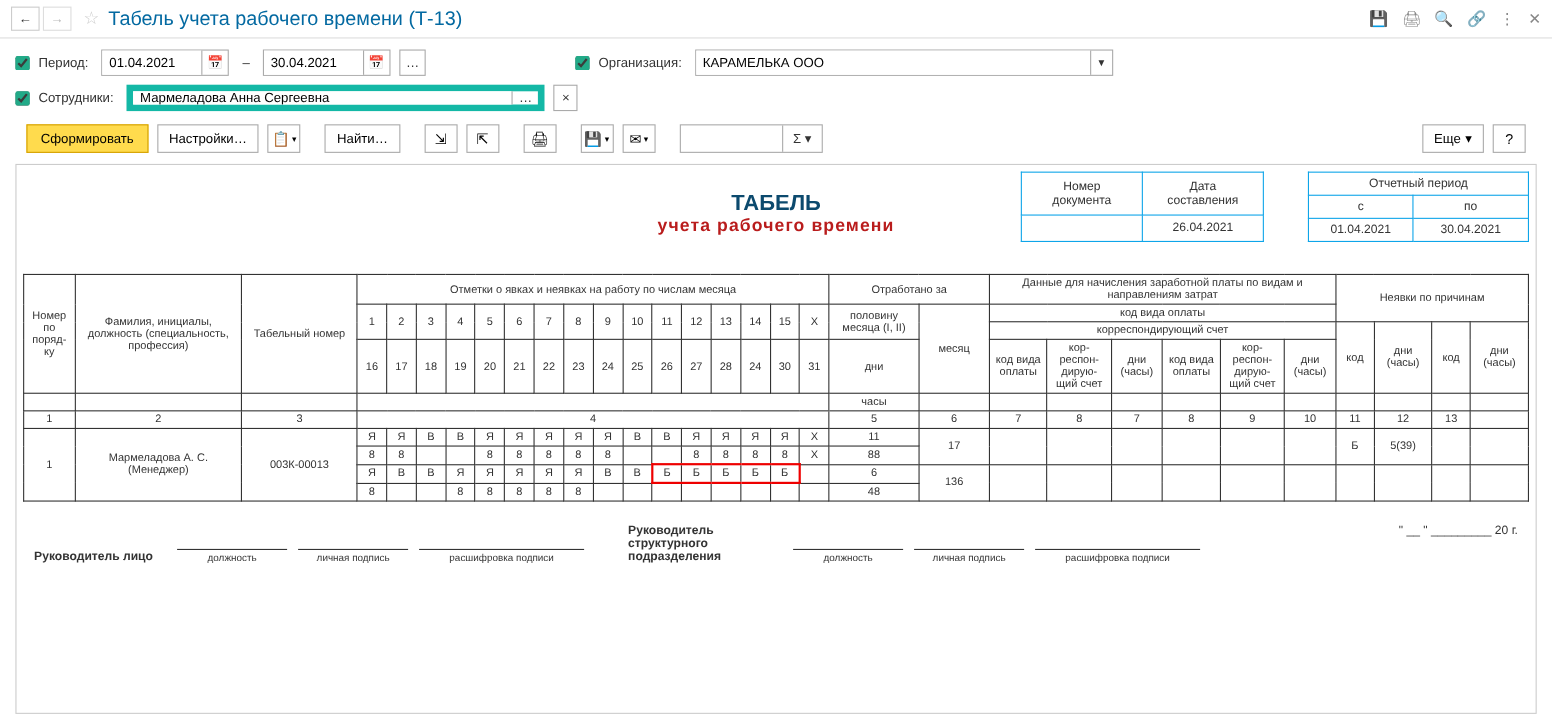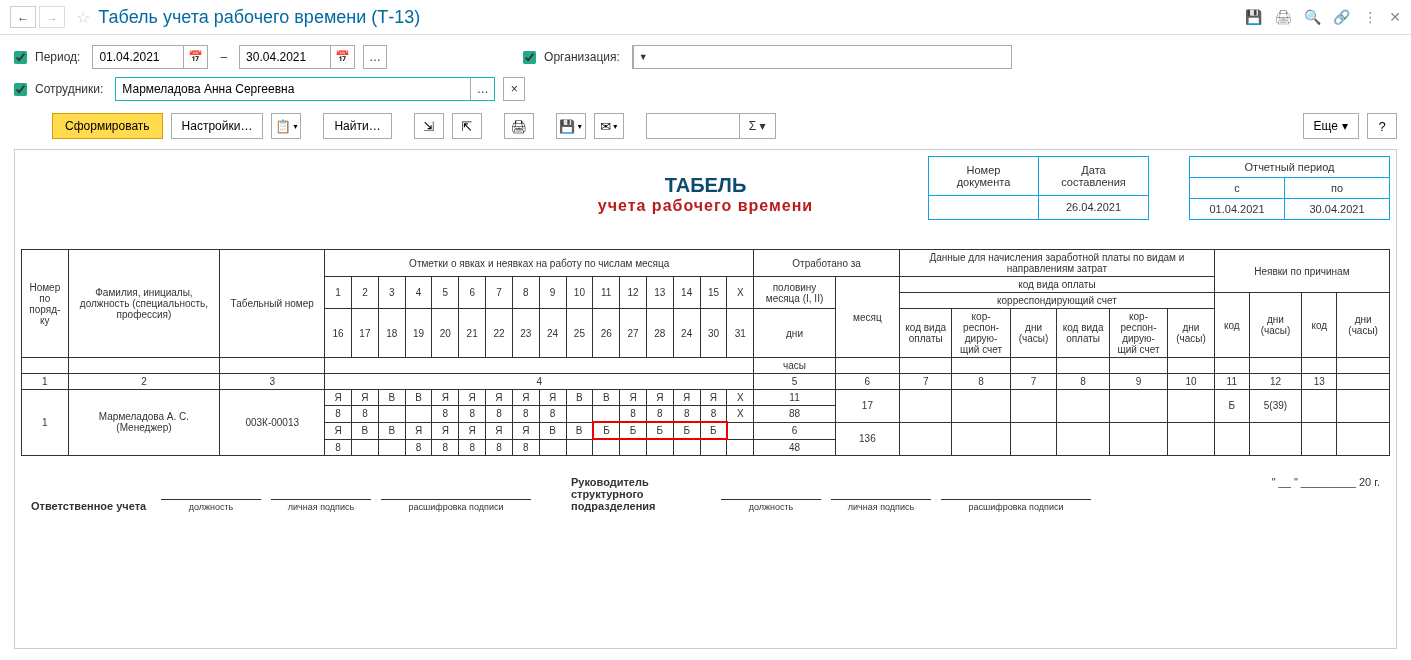--- a/index.html
+++ b/index.html
@@ -20,27 +20,27 @@
 .chk { accent-color: #2a8; }
 .lbl { margin-right: 4px; }
 .date-input { display: inline-flex; align-items: center; border: 1px solid #aaa; height: 24px; }
 .date-input input { border: none; padding: 0 6px; width: 90px; height: 22px; font-size: 12px; outline: none; }
 .date-input .cal { border-left: 1px solid #aaa; width: 24px; height: 22px; display: inline-flex; align-items: center; justify-content: center; cursor: pointer; }
 .dash { padding: 0 4px; }
 .dots-btn { border: 1px solid #aaa; width: 24px; height: 24px; display: inline-flex; align-items: center; justify-content: center; cursor: pointer; }
 .org-select { display: inline-flex; border: 1px solid #aaa; height: 24px; width: 380px; }
 .org-select input { border: none; flex: 1; padding: 0 6px; font-size: 12px; outline: none; }
 .org-select .dd { border-left: 1px solid #aaa; width: 20px; display: inline-flex; align-items: center; justify-content: center; cursor: pointer; font-size: 9px; }
-.emp-input { display: inline-flex; border: 1px solid #14b8a6; height: 24px; width: 380px; }
+.emp-input { display: inline-flex; border: 6px solid #14b8a6; height: 24px; width: 380px; }
 .emp-input input { border: none; flex: 1; padding: 0 6px; font-size: 12px; outline: none; }
 .emp-input .sel { border-left: 1px solid #aaa; width: 24px; display: inline-flex; align-items: center; justify-content: center; cursor: pointer; }
 .x-btn { border: 1px solid #aaa; width: 22px; height: 24px; display: inline-flex; align-items: center; justify-content: center; cursor: pointer; }
 
 
-.toolbar { padding: 6px 14px 10px; display: flex; align-items: flex-end; gap: 8px; margin-left: 38px; }
+.toolbar { padding: 6px 24px 10px; display: flex; align-items: flex-end; gap: 8px; }
 .btn-primary { background: #ffdb4d; border: 1px solid #d4a000; padding: 4px 12px; height: 26px; cursor: pointer; font-size: 12px; }
 .btn { background: #fff; border: 1px solid #aaa; padding: 4px 10px; height: 26px; cursor: pointer; font-size: 12px; display: inline-flex; align-items: center; gap: 4px; }
 .btn-icon { background: #fff; border: 1px solid #aaa; width: 30px; height: 26px; display: inline-flex; align-items: center; justify-content: center; cursor: pointer; font-size: 13px; }
 .btn-icon.dd::after { content: "▾"; font-size: 8px; margin-left: 2px; }
 .tb-sep { width: 6px; }
 .sigma-box { border: 1px solid #aaa; height: 26px; width: 130px; display: inline-flex; align-items: center; }
 .sigma-box .sigma-area { flex: 1; }
 .sigma-box .sigma { border-left: 1px solid #aaa; width: 36px; height: 24px; display: inline-flex; align-items: center; justify-content: center; }
 .spacer { flex: 1; }
 
@@ -100,20 +100,21 @@
     <span class="dash">–</span>
     <span class="date-input">
       <input value="30.04.2021" style="">
       <span class="cal">📅</span>
     </span>
     <span class="dots-btn">…</span>
     <span style="width:120px"></span>
     <input type="checkbox" class="chk" checked="" style="">
     <span class="lbl">Организация:</span>
     <span class="org-select">
+      <input value="КАРАМЕЛЬКА ООО" style="">
       <span class="dd">▼</span>
     </span>
   </div>
   <div class="filter-row">
     <input type="checkbox" class="chk" checked="" style="">
     <span class="lbl">Сотрудники:</span>
     <span class="emp-input">
       <input value="Мармеладова Анна Сергеевна" style="">
       <span class="sel">…</span>
     </span>
@@ -385,21 +386,21 @@
             <td></td>
             <td></td>
             <td></td>
   <td>48</td>
 </tr>
 </tbody>
 </table>
 
 <div class="signatures">
   <div class="sig-block">
-    <div class="sig-label">Ответственное учета</div>
+    <div class="sig-label">Руководитель лицо</div>
     <div class="sig-line">должность</div>
     <div class="sig-line">личная подпись</div>
     <div class="sig-line" style="width:150px">расшифровка подписи</div>
   </div>
   <div class="sig-block">
     <div class="sig-label" style="width:140px">Руководитель структурного подразделения</div>
     <div class="sig-line">должность</div>
     <div class="sig-line">личная подпись</div>
     <div class="sig-line" style="width:150px">расшифровка подписи</div>
   </div>

